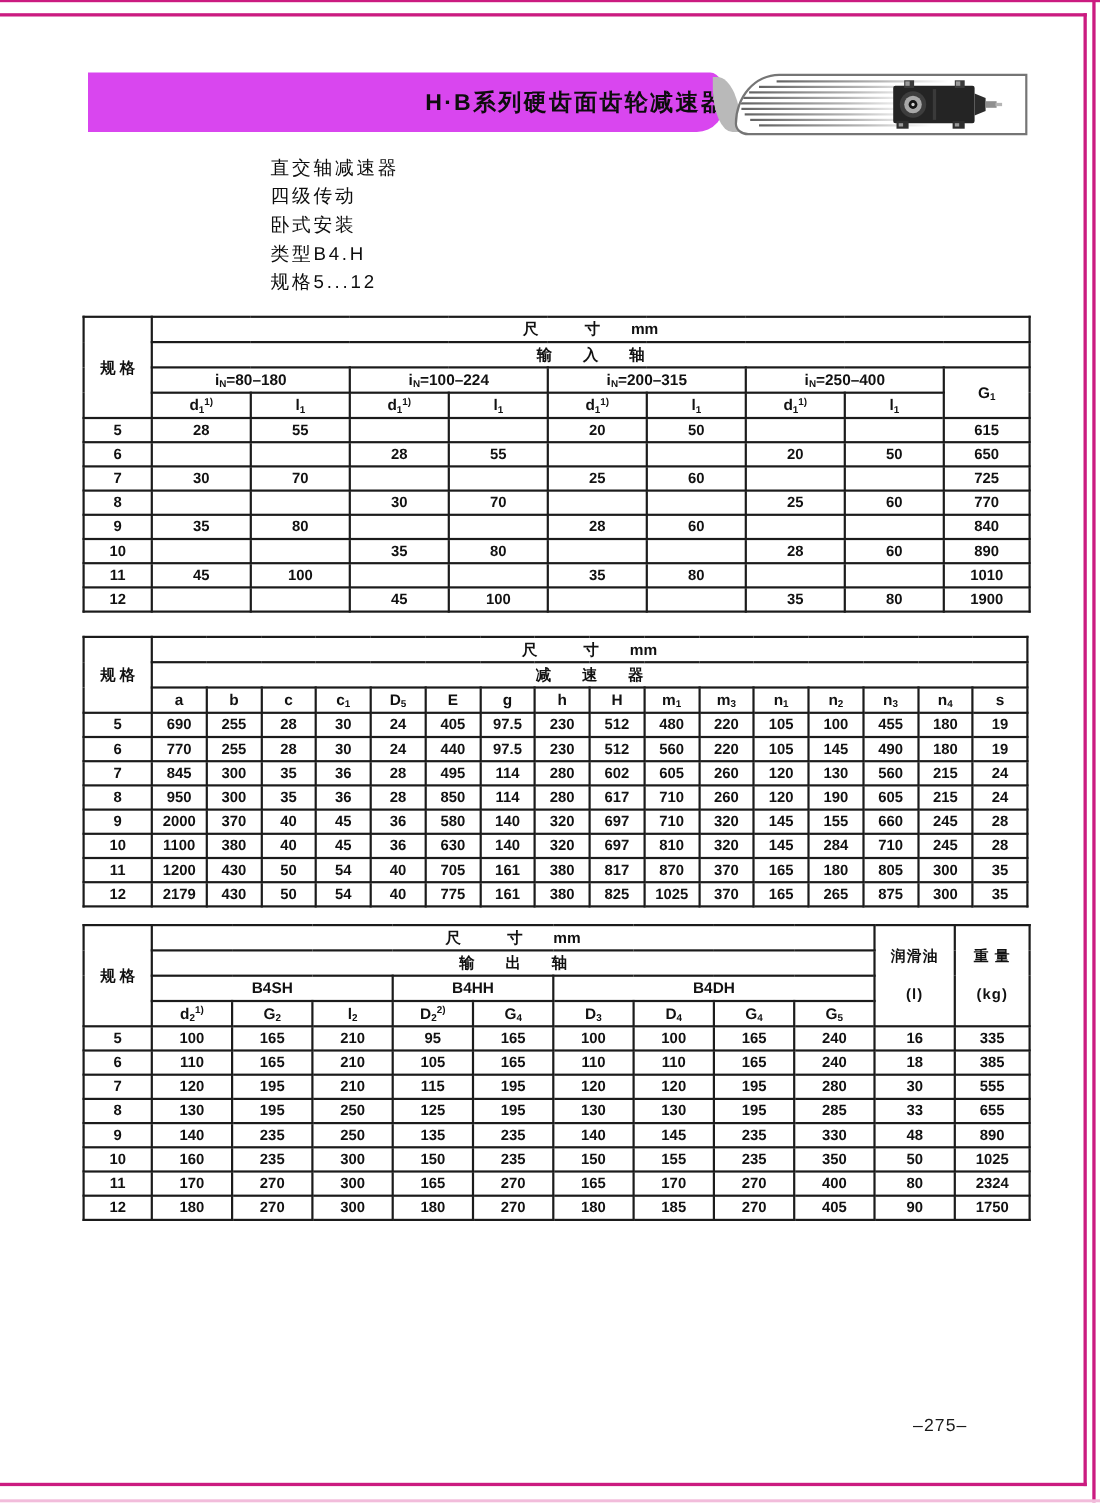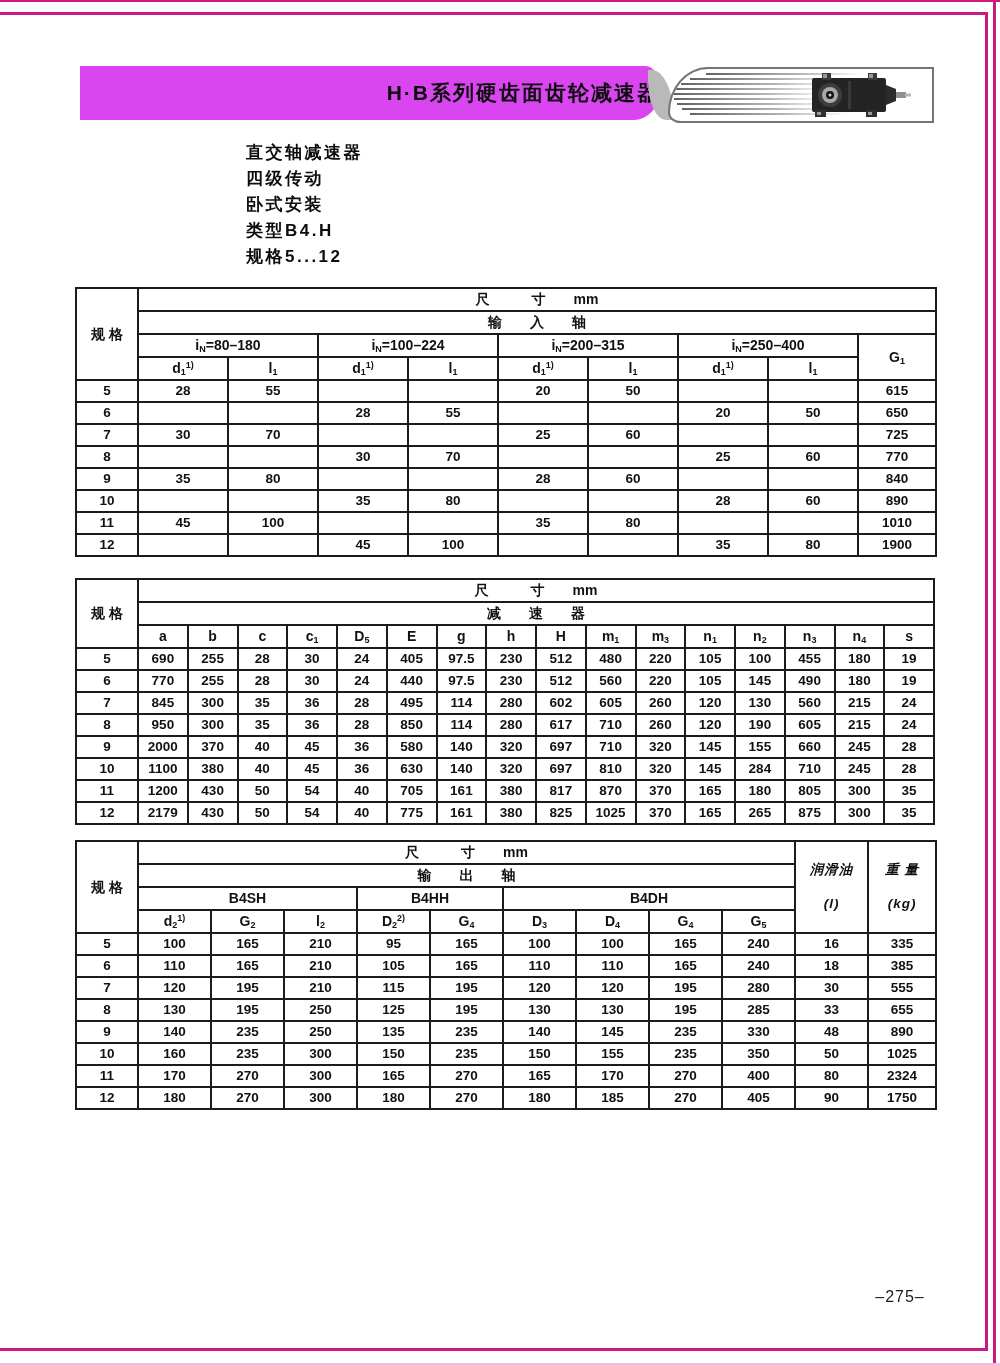--- a/index.html
+++ b/index.html
@@ -36,42 +36,42 @@
   .speedlines{position:absolute;left:0;top:0;width:100%;height:100%;}
   .speedlines div{position:absolute;height:2px;background:linear-gradient(to right,rgba(90,90,90,.95),rgba(120,120,120,.55) 55%,rgba(150,150,150,0) 92%);width:170px;}
   .fan-wedge{
     position:absolute;left:648px;top:70px;width:26px;height:50px;background:#b9b9b9;
     border-top-right-radius:22px 50px;border-bottom-left-radius:18px 40px;
   }
   .reducer-img{position:absolute;right:18px;top:2px;}
 
   
   .intro{position:absolute;left:246px;top:140px;}
-  .intro div{font-size:17px;font-weight:bold;letter-spacing:2.5px;line-height:26px;color:#0d0d0d;}
+  .intro div{font-size:17px;font-weight:normal;letter-spacing:2.5px;line-height:26px;color:#0d0d0d;}
 
   
   .tbl-wrap{position:absolute;left:75px;}
   table{border-collapse:collapse;table-layout:fixed;width:860px;font-weight:bold;}
   td{border:2px solid #1b1b1b;text-align:center;vertical-align:middle;
      font-size:13.5px;padding:0;line-height:1.05;overflow:hidden;white-space:nowrap;}
   thead td{font-size:14px;}
   .t1 thead tr,.t3 thead tr{height:23px;}
   .t2 thead tr{height:23px;}
   tbody tr{height:22px;}
   sub{font-size:9px;vertical-align:-2px;line-height:0;}
   sup{font-size:9px;vertical-align:5px;line-height:0;}
   .two-line{padding:0;}
   .two-line .cellcol{display:flex;flex-direction:column;justify-content:space-evenly;height:90px;}
-  .two-line .cellcol div{font-size:13.5px;letter-spacing:1px;font-style:italic;}
+  .two-line .cellcol div{font-size:13.5px;letter-spacing:1px;}
   .wrap1{top:287px;}
   .wrap2{top:578px;}
   .wrap3{top:840px;}
 
   
-  .page-num{position:absolute;left:830px;top:1288px;width:140px;text-align:center;
+  .page-num{position:absolute;left:830px;top:1288px;width:140px;
     font-size:16px;letter-spacing:1px;color:#1a1a1a;}
 </style>
 </head>
 <body>
 
 <div class="edge edge-top-thin"></div>
 <div class="edge edge-top"></div>
 <div class="edge edge-right"></div>
 <div class="edge edge-right-outer"></div>
 <div class="edge edge-bottom"></div>

